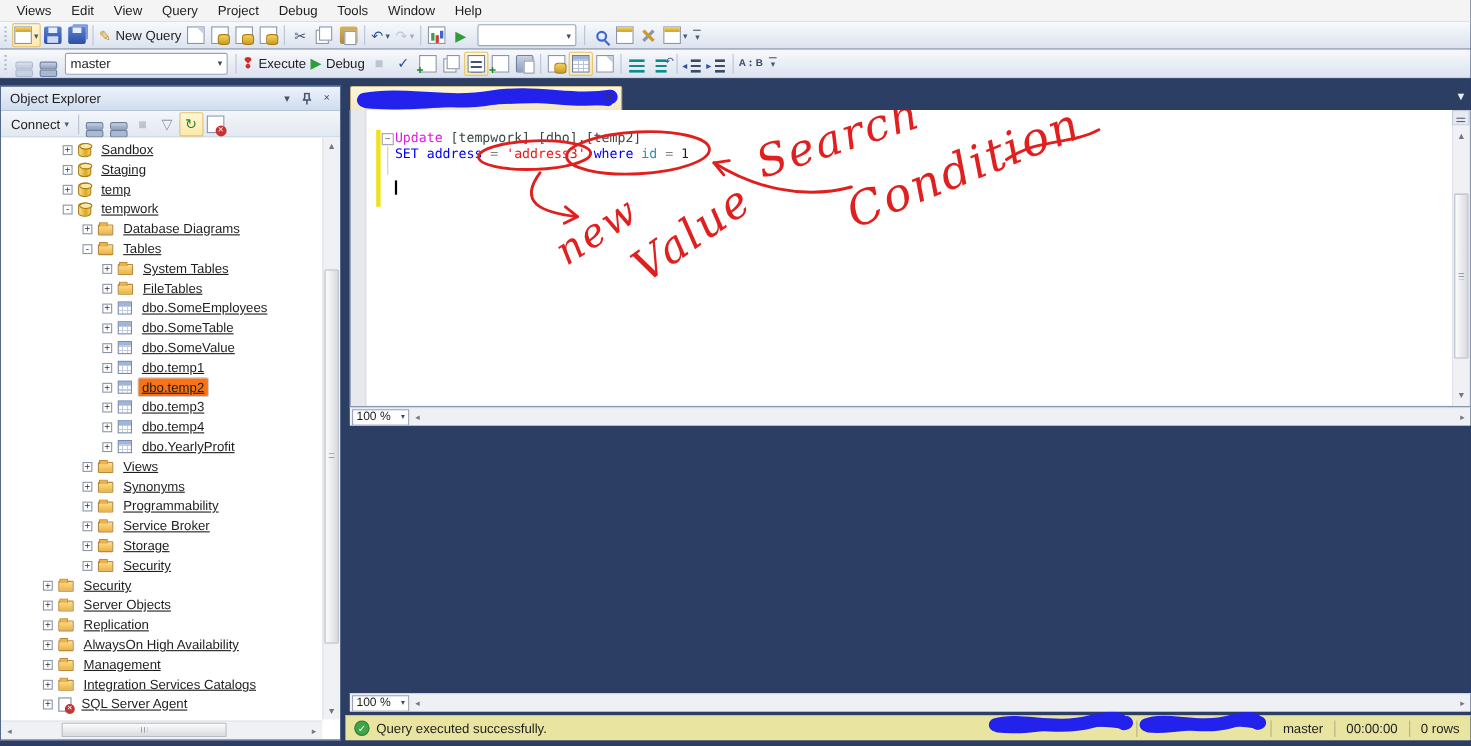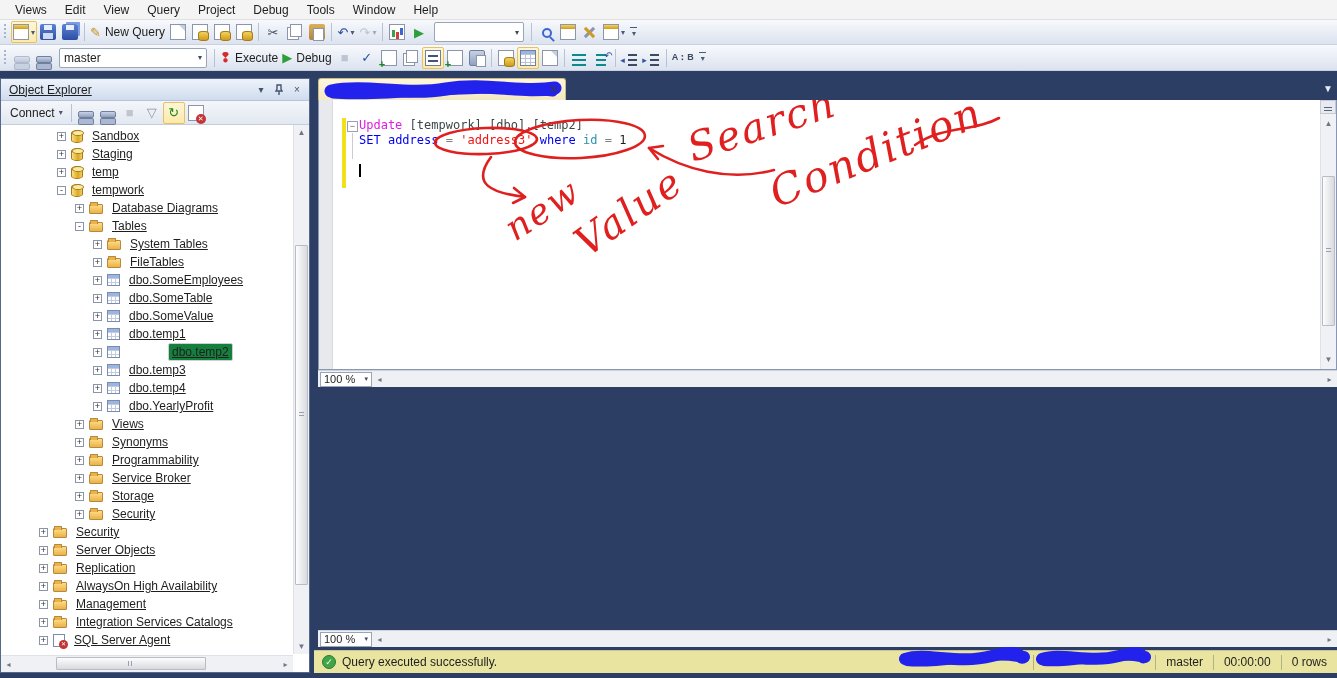--- a/index.html
+++ b/index.html
@@ -64,39 +64,39 @@
   .s-scriptx { background:#fff; border:1px solid #8c96ab; }
   .s-scriptx:after { content:"✕"; position:absolute; right:-3px; bottom:-4px; color:#fff; background:#c43434; border-radius:50%; width:10px; height:10px; font-size:7px; line-height:10px; text-align:center; }
   .s-serverpage { background:linear-gradient(#c9d2e4,#8fa0c0); border:1px solid #6f7f9e; border-radius:2px; }
   .s-serverpage:after { content:""; position:absolute; right:-2px; bottom:-2px; width:8px; height:10px; background:#fff; border:1px solid #8c96ab; }
   .s-pageplus { background:#fff; border:1px solid #8c96ab; }
   .s-pageplus:after { content:"+"; position:absolute; left:-3px; bottom:-5px; color:#1d8a27; font-weight:bold; font-size:11px; }
 
   
   .oe { position:absolute; left:0; top:78px; width:310px; height:595px; background:#f2f4f7; border:1px solid #54688c; display:flex; flex-direction:column; }
   .oe-title { height:22px; background:linear-gradient(#eef3fa,#cfdcee); display:flex; align-items:center; padding:0 4px 0 8px; border-bottom:1px solid #b6c4d8; }
-  .oe-title .tt { flex:1;text-decoration:underline; }
+  .oe-title .tt { flex:1; }
   .oe-tbtn { width:16px; height:16px; display:flex; align-items:center; justify-content:center; color:#44536f; font-size:10px; margin-left:2px; }
   .oe-connect { height:24px; display:flex; align-items:center; padding:0 4px; background:linear-gradient(#f4f6fa,#e2e8f1); border-bottom:1px solid #c4cddc; }
   .oe-connect .cbtn { display:flex; align-items:center; padding:2px 5px; }
   .oe-connect .cbtn .dd { margin-left:4px; }
   .oe-body { position:relative; flex:1; background:#fff; overflow:hidden; }
   .tree { position:absolute; left:0; top:2px; right:16px; }
   .tree-row { height:18px; display:flex; align-items:center; white-space:nowrap; }
   .exp { width:9px; height:9px; border:1px solid #8b95a9; background:#fff; font-size:9px; line-height:7px; text-align:center; color:#333; flex:none; }
   .t-icon { flex:none; margin:0 5px 0 5px; position:relative; display:inline-block; }
   .t-db { width:12px; height:13px; background:linear-gradient(90deg,#f7e08a,#dca81f 60%,#f2cf62); border-radius:6px/3px; border:1px solid #a8790e; }
   .t-db:before { content:""; position:absolute; left:0; top:-1px; width:10px; height:4px; border-radius:50%; background:#f9e9a8; border:1px solid #a8790e; }
   .t-folder { width:14px; height:10px; background:linear-gradient(#ffdd85,#e9b24a); border:1px solid #b9883a; border-radius:1px; margin-top:2px; }
   .t-folder:before { content:""; position:absolute; left:0; top:-3px; width:6px; height:3px; background:#e9b24a; border:1px solid #b9883a; border-bottom:none; border-radius:1px 1px 0 0; }
   .t-table { width:13px; height:12px; background:#fff; border:1px solid #7a8bb0; background-image:linear-gradient(#9db6e0 3px,transparent 3px), repeating-linear-gradient(#0000 0 3px,#c3cbdd 3px 4px), repeating-linear-gradient(90deg,#0000 0 3px,#c3cbdd 3px 4px); }
   .t-agent { width:12px; height:13px; background:#fff; border:1px solid #7a8bb0; }
   .t-agent:after { content:"✕"; position:absolute; right:-4px; bottom:-3px; color:#fff; background:#c43434; border-radius:50%; width:9px; height:9px; font-size:6px; line-height:9px; text-align:center; }
   .t-label { padding:1px 3px; border:1px solid transparent;text-decoration:underline; }
-  .t-label.sel { background:#15803d; border-color:#cfcfd4; border-radius:2px;margin-left:43px; }
+  .t-label.sel { background:#f97316; border-color:#cfcfd4; border-radius:2px; }
 
   
   .vscroll { position:absolute; right:0; width:16px; background:#f0f1f4; border-left:1px solid #dfe2e8; }
   .hscroll { position:absolute; height:17px; background:#f0f1f4; border-top:1px solid #dfe2e8; display:flex; align-items:center; }
   .sb-arrow { width:15px; height:15px; display:flex; align-items:center; justify-content:center; font-size:8px; color:#6f7689; flex:none; }
   .sb-thumb { background:linear-gradient(90deg,#fdfdfd,#d8dade); border:1px solid #b9bcc6; border-radius:1px; position:relative; }
   .sb-thumb.h { height:13px; background:linear-gradient(#fdfdfd,#d8dade); }
   .sb-thumb .grip3 { position:absolute; left:3px; right:3px; top:50%; margin-top:-3px; height:6px; background:repeating-linear-gradient(#9aa0ae 0 1px, transparent 1px 3px); }
   .sb-thumb.h .grip3 { left:50%; top:3px; bottom:3px; height:auto; width:6px; margin:-0px 0 0 -3px; background:repeating-linear-gradient(90deg,#9aa0ae 0 1px, transparent 1px 3px); }
   .split-box { position:absolute; right:0; top:0; width:16px; height:14px; background:#e7eaf0; border:1px solid #c4c9d4; }

